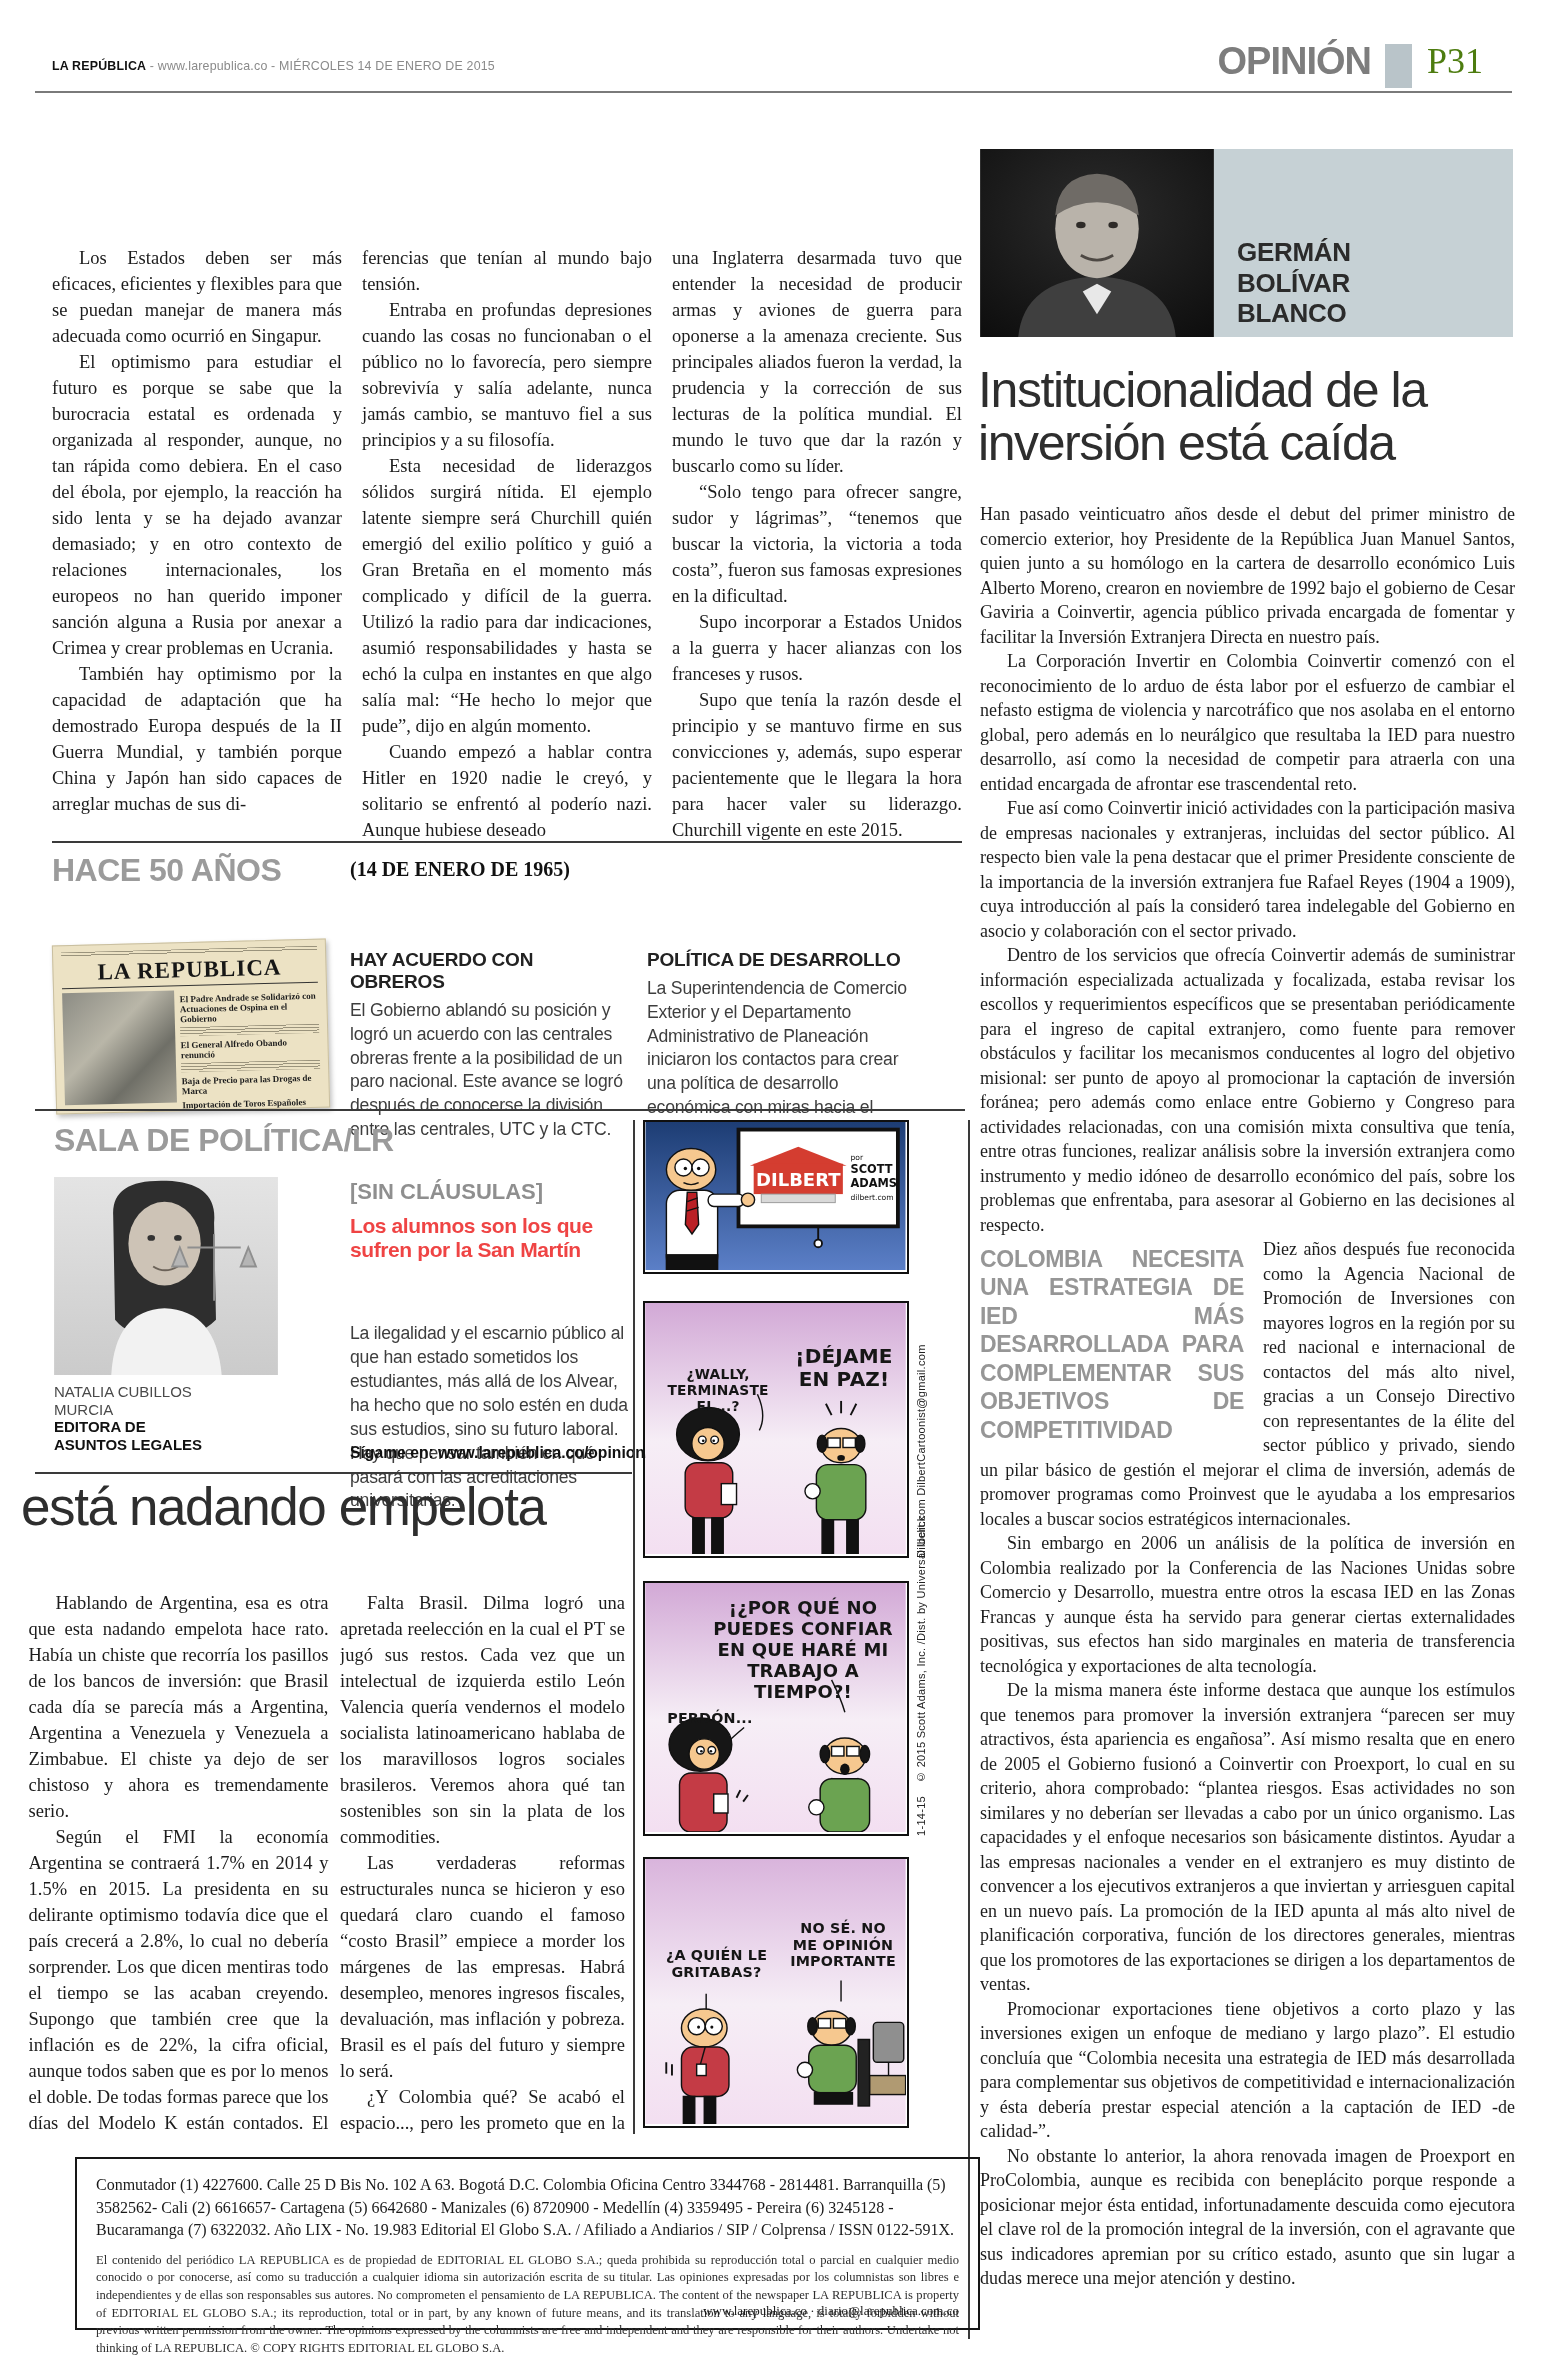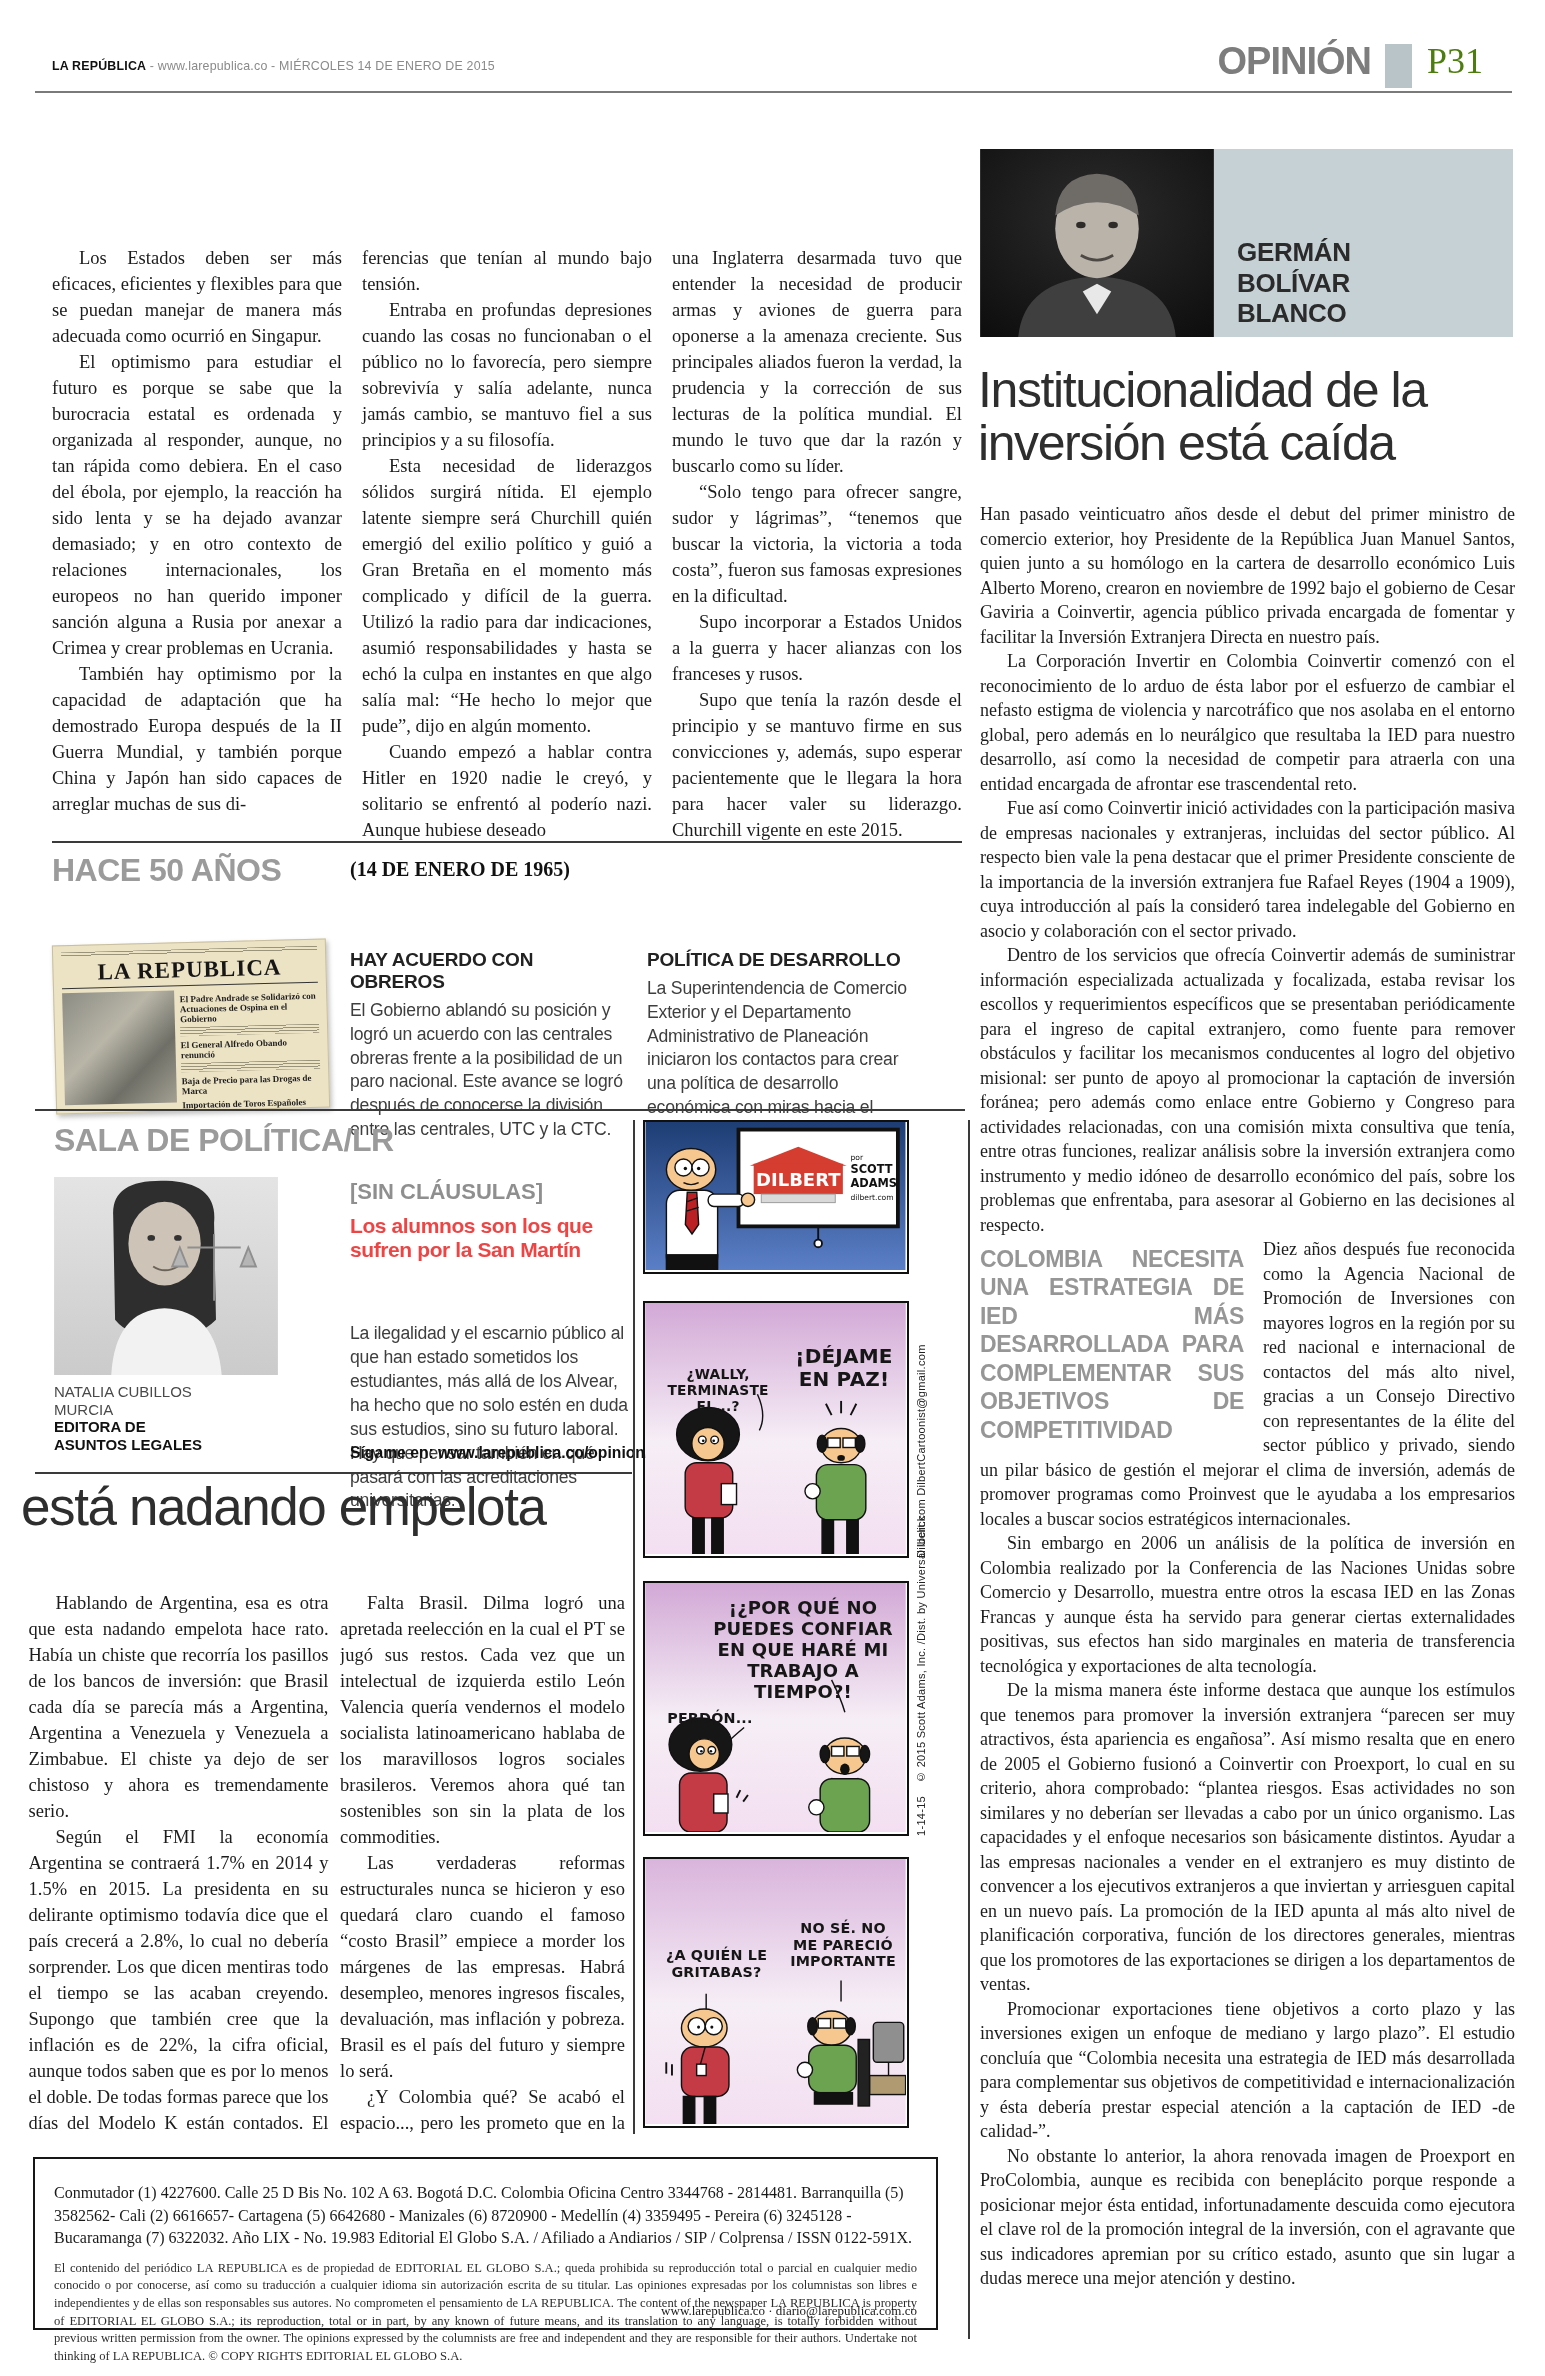--- a/index.html
+++ b/index.html
@@ -35,21 +35,21 @@
   .namebox{background:#c6d1d5;}
   .namebox .nm{font-family:"Liberation Sans",sans-serif;font-weight:bold;font-size:26px;line-height:1.18;color:#2b2b2b;letter-spacing:-0.3px;}
   
   .panel{border:2.9px solid #101010;box-sizing:border-box;overflow:hidden;}
   .panel svg{display:block;}
   .bubble{position:absolute;font-family:"DejaVu Sans",sans-serif;font-weight:700;color:#161616;
           text-align:center;line-height:1.16;letter-spacing:0.2px;}
   .vcredit{writing-mode:vertical-rl;transform:rotate(180deg);font-family:"Liberation Sans",sans-serif;
            font-size:11px;color:#222;letter-spacing:0.3px;white-space:nowrap;}
   
-  .footer-box{border:2.9px solid #161616;box-sizing:border-box;padding:23px 19px;}
+  .footer-box{border:2.9px solid #161616;box-sizing:border-box;padding:15px 19px;margin-left:42px;}
   .footer-contact{font-size:16px;line-height:1.42;color:#1a1a1a;margin:0;}
   .footer-legal{font-size:12.6px;line-height:1.4;color:#2e2e2e;margin:9.5px 0 0 0;text-align:justify;}
   .footer-links{font-size:13px;color:#1a1a1a;}
   
   .thumb{background:#ece2c4;border:1px solid #c9bfa0;box-shadow:1.9px 2.9px 5.7px rgba(0,0,0,.25);
          transform:rotate(-1.5deg);box-sizing:border-box;padding:5.7px 7.6px;overflow:hidden;}
   .thumb .mh{font-family:"Liberation Serif",serif;font-weight:bold;font-size:23px;text-align:center;color:#161616;letter-spacing:1px;border-bottom:1.9px solid #333;padding-bottom:1.9px;}
   .thumb .hl{font-family:"Liberation Serif",serif;font-weight:bold;font-size:9px;line-height:1.15;color:#1d1d1d;margin:3.8px 0 1.9px 0;}
   .microlines{background:repeating-linear-gradient(#9a937c 0 1px,transparent 1px 2.9px);}
   .oldphoto{background:linear-gradient(135deg,#8c8c84 0%,#b9b6a8 40%,#6f6f67 70%,#a3a093 100%);}
@@ -334,21 +334,21 @@
         <ellipse cx="176" cy="176" rx="5" ry="9" fill="#161616"></ellipse>
           <ellipse cx="216" cy="176" rx="5" ry="9" fill="#161616"></ellipse>
         <rect x="182" y="168" width="13" height="10" fill="#fff"></rect>
           <rect x="198" y="168" width="13" height="10" fill="#fff"></rect>
         <rect x="172" y="196" width="50" height="50" rx="12" fill="#6ba351"></rect>
         <circle cx="168" cy="222" r="8" fill="#ffffff"></circle>
         <rect x="178" y="246" width="40" height="12" fill="#111"></rect>
       </g>
     </svg>
     <div class="bubble" style="top:88px;left:9.5px;width:124px;font-size:14.3px;">¿A QUIÉN LE GRITABAS?</div>
-    <div class="bubble" style="top:61px;left:141px;width:114px;font-size:14.3px;">NO SÉ. NO ME PARECIÓ IMPORTANTE</div>
+    <div class="bubble" style="top:61px;left:141px;width:114px;font-size:14.3px;">NO SÉ. NO ME OPINIÓN IMPORTANTE</div>
   </div>
 
   <div class="abs" style="left:980px;top:149px;width:234px;height:188px;">
     <svg width="234" height="188" viewBox="0 0 246 198">
       <rect width="246" height="198" fill="#131313"></rect>
       <rect width="246" height="198" fill="url(#gg)" opacity=".6"></rect>
       <defs>
           <radialGradient id="gg" cx=".5" cy=".35" r=".8">
             <stop offset="0" stop-color="#3c3c3c"></stop>
             <stop offset="1" stop-color="#0a0a0a"></stop>

